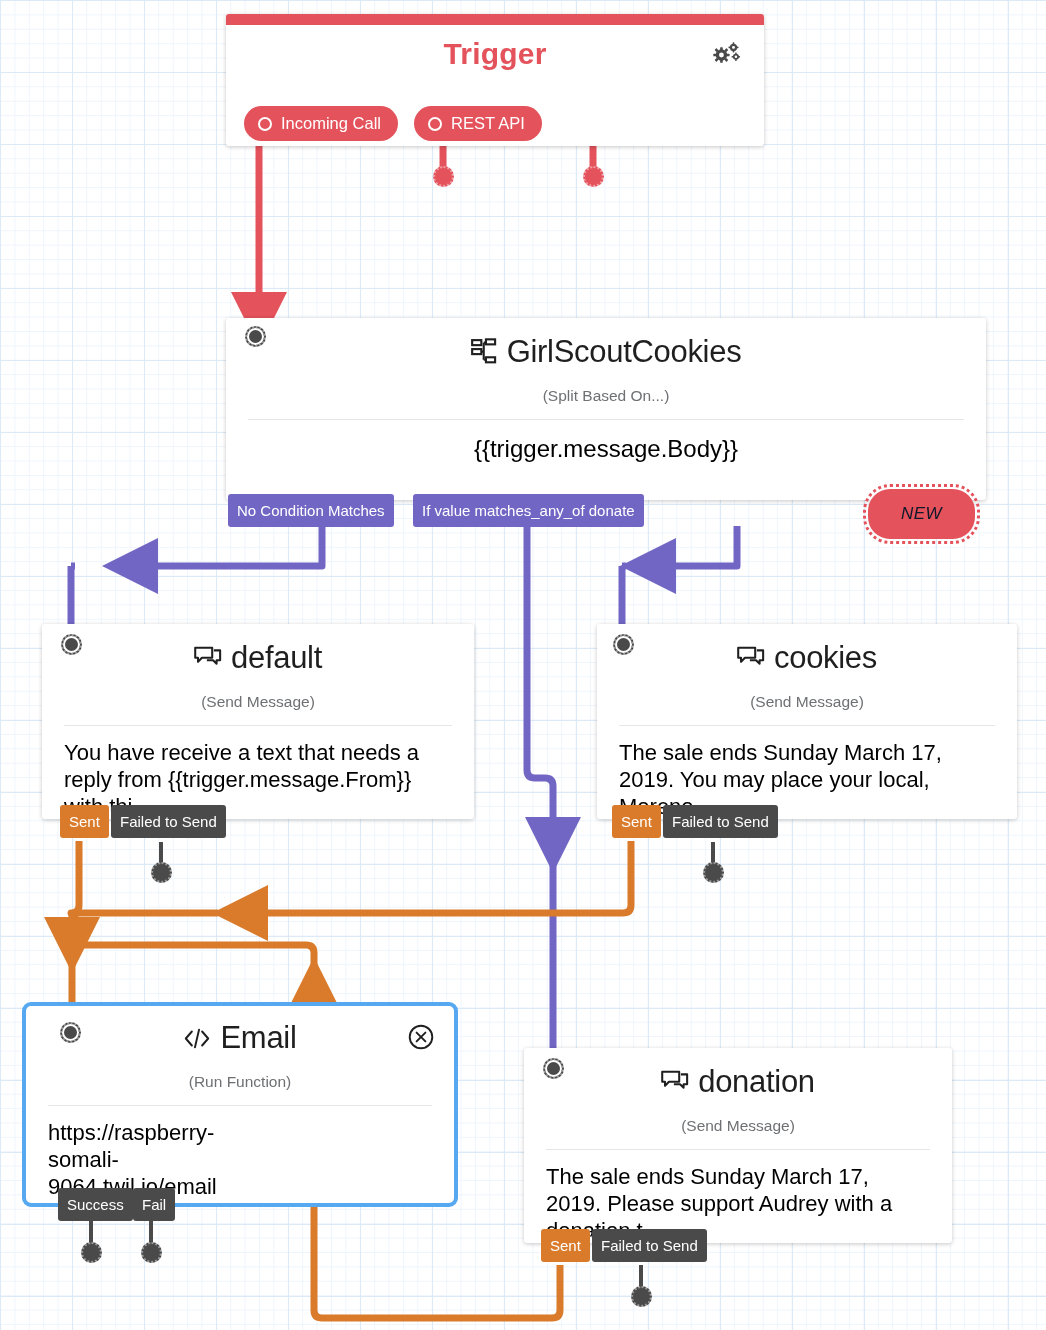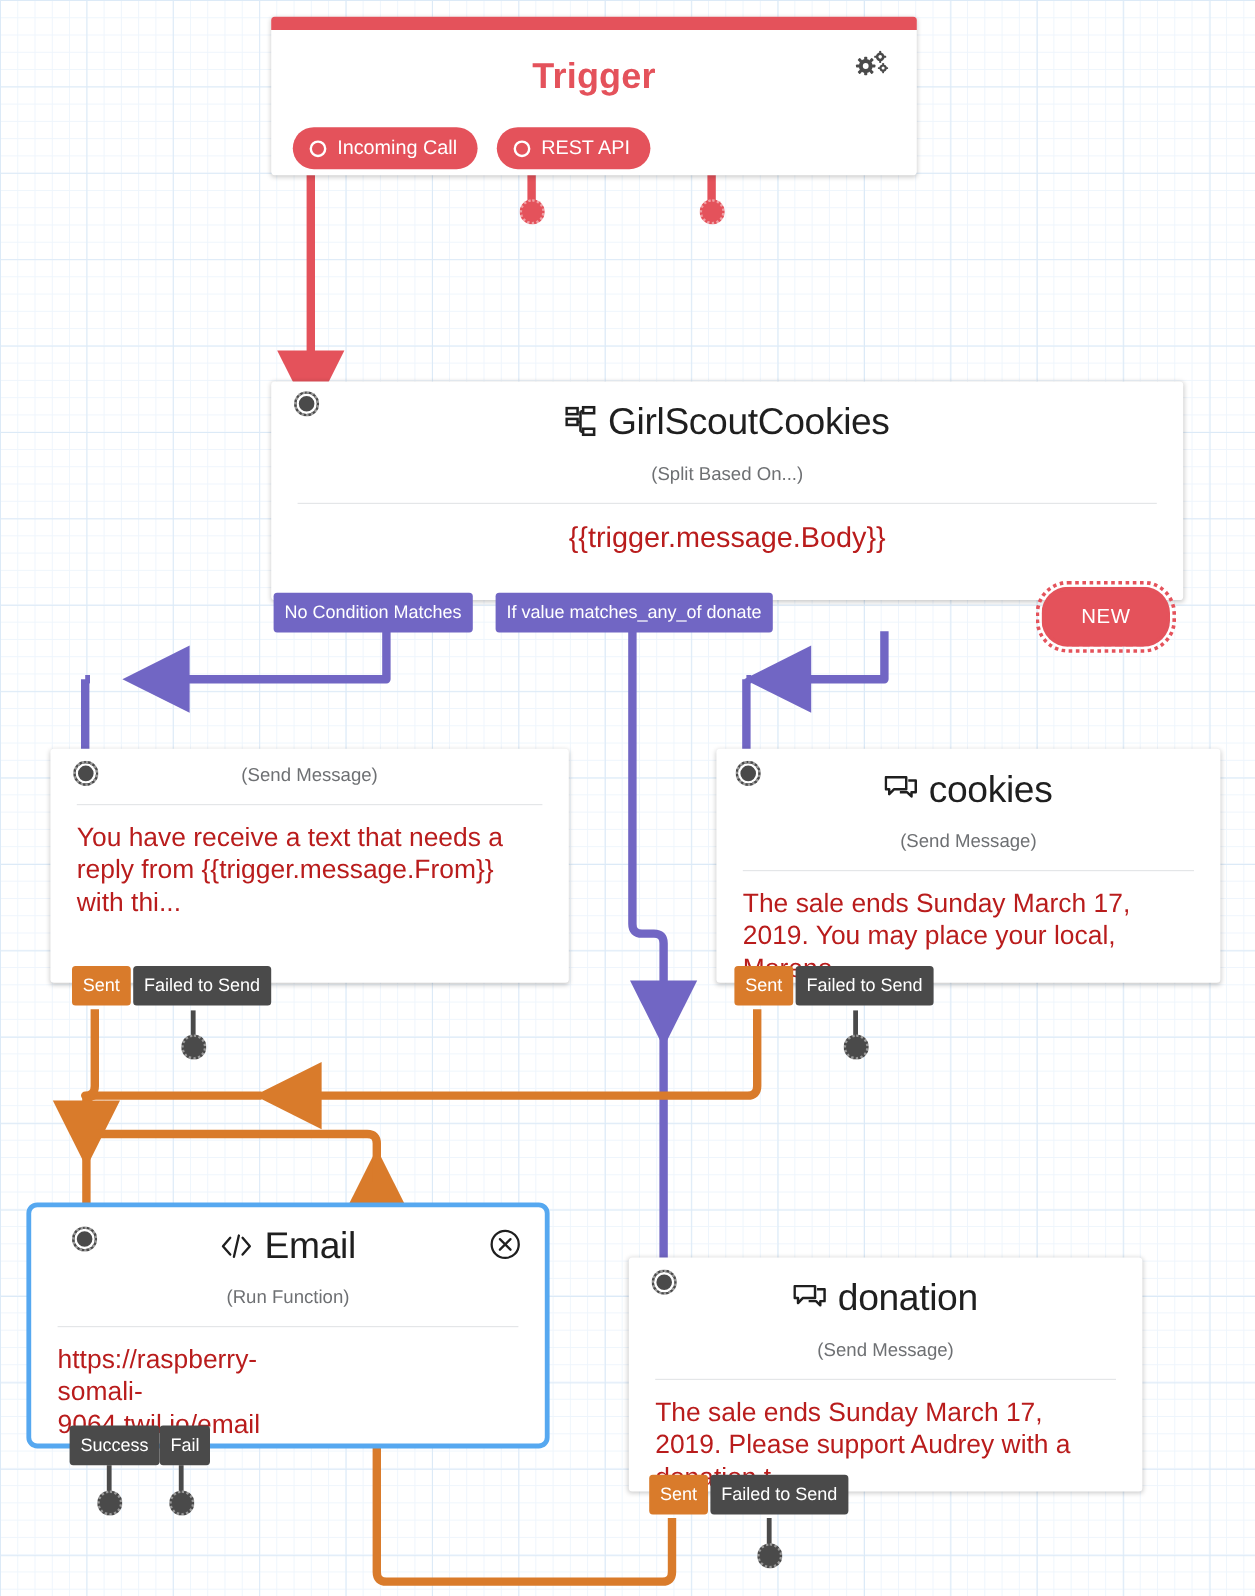--- a/index.html
+++ b/index.html
@@ -51,31 +51,31 @@
   .card-title .tico { display:inline-block; vertical-align:-3px; margin-right: 9px; }
   .card-sub {
     text-align:center;
     font-size: 15.5px;
     color: #6e7073;
     margin-top: 14px;
   }
   .divider { height:1px; background:#e4e6e8; margin: 14px 22px 0 22px; }
   .card-body {
     font-size: 22px;
-    color: #b91c1c;
+    color: #000000;
     line-height: 1.22;
     padding: 14px 22px 0 22px;
     white-space: pre-line;
   }
 
   
   #trigger-card { left:226px; top:14px; width:538px; height:132px; }
   .trigger-title {
     text-align:center; color:#e4525b; font-size: 30px;
-    font-weight:700; padding-top:22px; letter-spacing:.2px;
+    font-weight:700; padding-top:12px; letter-spacing:.2px;
   }
   .gear-btn { position:absolute; right:22px; top:28px; width:30px; height:26px; }
   .pill-row { position:absolute; left:18px; top:92px; display:flex; gap:16px; }
   .pill {
     background:#e4525b; color:#fff; border-radius:18px;
     height:35px; display:flex; align-items:center; gap:9px;
     padding: 0 17px 0 14px; font-size:16.5px; white-space:nowrap;
   }
   .pill .ring {
     width:14px; height:14px; border:2.5px solid #fff; border-radius:50%;
@@ -98,24 +98,24 @@
   
   .outlabel {
     position:absolute; color:#fff; font-size:15px; line-height:1;
     padding:9px 9px; border-radius:3px; white-space:nowrap; z-index: 13;
   }
   .outlabel.orange { background:#d97b2b; }
   .outlabel.gray   { background:#4a4a4a; }
   .outlabel.purple { background:#7166c4; }
 
   .newbtn {
-    position:absolute; background:#e4525b; color:#ffffff; font-size:17px;
+    position:absolute; background:#e4525b; color:#0f172a; font-size:17px;
     border-radius:22px; padding:12px 30px; border:3px dashed #e4525b;
     outline: 3px dotted #e4525b; outline-offset: 2px;
-    z-index: 13; letter-spacing:.5px;
+    z-index: 13; letter-spacing:.5px;font-style:italic;
   }
   .closebtn { position:absolute; right:20px; top:18px; width:26px; height:26px; }
 </style>
 </head>
 <body>
 
 <div id="canvas">
 
   <svg id="wires" viewBox="0 0 1046 1330" xmlns="http://www.w3.org/2000/svg">
     <defs>
@@ -228,20 +228,30 @@
     <div class="divider"></div>
     <div class="card-body" style="text-align:center; font-size:24px;">{{trigger.message.Body}}</div>
   </div>
   <div class="inport" style="left:245px; top:326px;"></div>
 
   <div class="outlabel purple" style="left:228px; top:494px;text-align:right;">No Condition Matches</div>
   <div class="outlabel purple" style="left:413px; top:494px;">If value matches_any_of donate</div>
   <div class="newbtn" style="left:868px; top:489px;">NEW</div>
 
   <div class="card" style="left:42px; top:624px; width:432px; height:195px;">
+    <div class="card-title">
+      <span class="tico">
+        <svg viewBox="0 0 30 26" width="28" height="25" aria-hidden="true">
+          <g fill="none" stroke="#1f1f1f" stroke-width="2.2" stroke-linejoin="round">
+            <path d="M1.3 1.5 H19.5 V12.2 H8.5 L4.3 16.6 V12.2 H1.3 Z"></path>
+            <path d="M21.3 4.3 H28 V14.9 H24.2 V18.6 L20.4 14.9 H13.8"></path>
+          </g>
+        </svg>
+      </span><span>default</span>
+    </div>
     <div class="card-sub">(Send Message)</div>
     <div class="divider"></div>
     <div class="card-body">You have receive a text that needs a reply from {{trigger.message.From}} with thi...</div>
   </div>
   <div class="inport" style="left:61px; top:634px;"></div>
   <div class="outlabel orange" style="left:60px; top:805px;">Sent</div>
   <div class="outlabel gray" style="left:111px; top:805px;">Failed to Send</div>
   <div class="enddot" style="left:151px; top:862px;"></div>
 
   <div class="card" style="left:597px; top:624px; width:420px; height:195px;">

